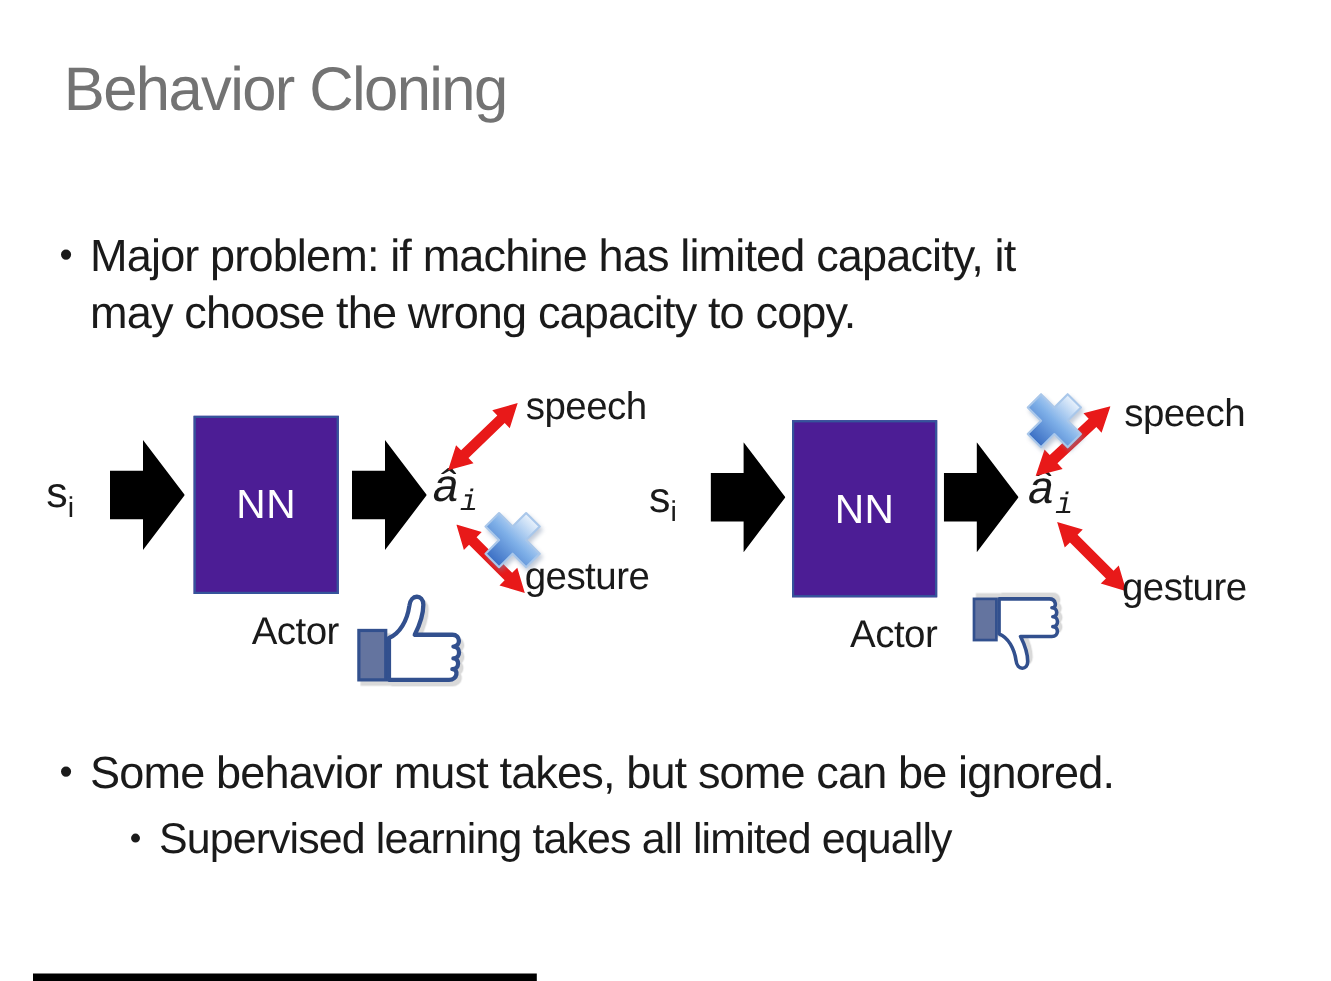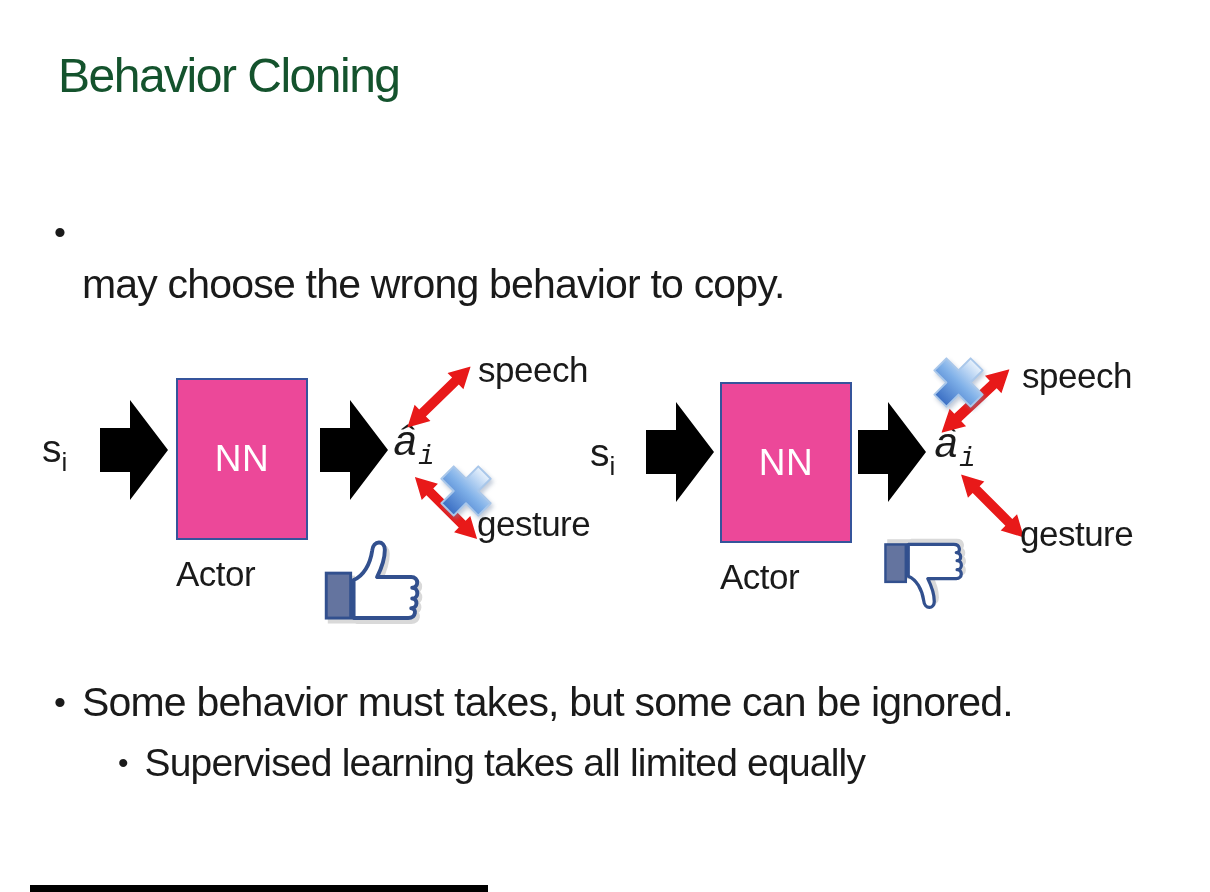--- a/index.html
+++ b/index.html
@@ -2,57 +2,57 @@
 <html><head>
 <meta charset="utf-8">
 <style>
   html,body{margin:0;padding:0;background:#ffffff;}
   #slide{
     position:relative;width:1210px;height:892px;background:#ffffff;
     font-family:"Liberation Sans",sans-serif;color:#1a1a1a;overflow:hidden;
   }
   .abs{position:absolute;}
   .title{
-    left:58px;top:48px;font-size:48px;letter-spacing:-1.5px;
-    color:#14532d;font-weight:400;white-space:nowrap;
+    left:58px;top:48px;font-size:56px;letter-spacing:-1.5px;
+    color:#737373;font-weight:400;white-space:nowrap;
   }
   .bullet-row{display:flex;gap:16px;align-items:flex-start;}
   .bullet-dot{font-size:34px;line-height:52px;}
   .bullet-text{font-size:41px;line-height:52px;letter-spacing:-0.8px;}
   .sub-bullet .bullet-dot{font-size:30px;line-height:50px;}
   .sub-bullet .bullet-text{font-size:39px;line-height:50px;letter-spacing:-0.8px;}
   .sio{font-size:39px;white-space:nowrap;text-align:center;}
   .sio .sub{font-size:26px;vertical-align:-9px;}
   .mathit{font-family:Liberation Mono, monospace;font-style:italic;font-size:42px;white-space:nowrap;}
   .mathit .sub{font-size:27px;vertical-align:-9px;}
   .nn-box{
-    width:132px;height:162px;background:#ec4899;border:2px solid #35549b;
+    width:132px;height:162px;background:#4c1d95;border:2px solid #35549b;
     box-sizing:border-box;display:flex;align-items:center;justify-content:center;
   }
   .nn-label{color:#ffffff;font-size:37px;letter-spacing:0.5px;}
-  .actor-label{width:132px;text-align:left;font-size:35px;letter-spacing:-0.5px;}
+  .actor-label{width:132px;text-align:right;font-size:35px;letter-spacing:-0.5px;}
   .io-label{font-size:35px;letter-spacing:-0.5px;white-space:nowrap;}
   .dbl-arrow{transform-origin:center center;}
   .thumb{filter:drop-shadow(3px 4px 0px #d9d9d9);}
   .thumb-down{transform:scaleY(-1);}
   .xmark{filter:drop-shadow(2px 3px 2px rgba(120,140,170,0.45));}
   .bottom-bar{left:30px;top:885px;width:458px;height:7px;background:#000000;}
 </style>
 </head>
 <body>
 
 <div id="slide">
 
   <div class="abs title">Behavior Cloning</div>
 
   <div class="abs bullet-row" style="left:54px;top:206px;">
     <span class="bullet-dot">•</span>
     <span class="bullet-text">
-      <br>
-      <span>may choose the wrong behavior to copy.</span>
+      <span>Major problem: if machine has limited capacity, it</span><br>
+      <span>may choose the wrong capacity to copy.</span>
     </span>
   </div>
 
   <div class="abs sio" style="left:42px;top:427px;">
     <span>s</span><span class="sub">i</span>
   </div>
 
   <svg class="abs" style="left:100px;top:400px;" width="68" height="100" viewBox="0 0 68 100">
     <polygon points="0,28 30,28 30,0 68,50 30,100 30,72 0,72" fill="#000000"></polygon>
   </svg>

